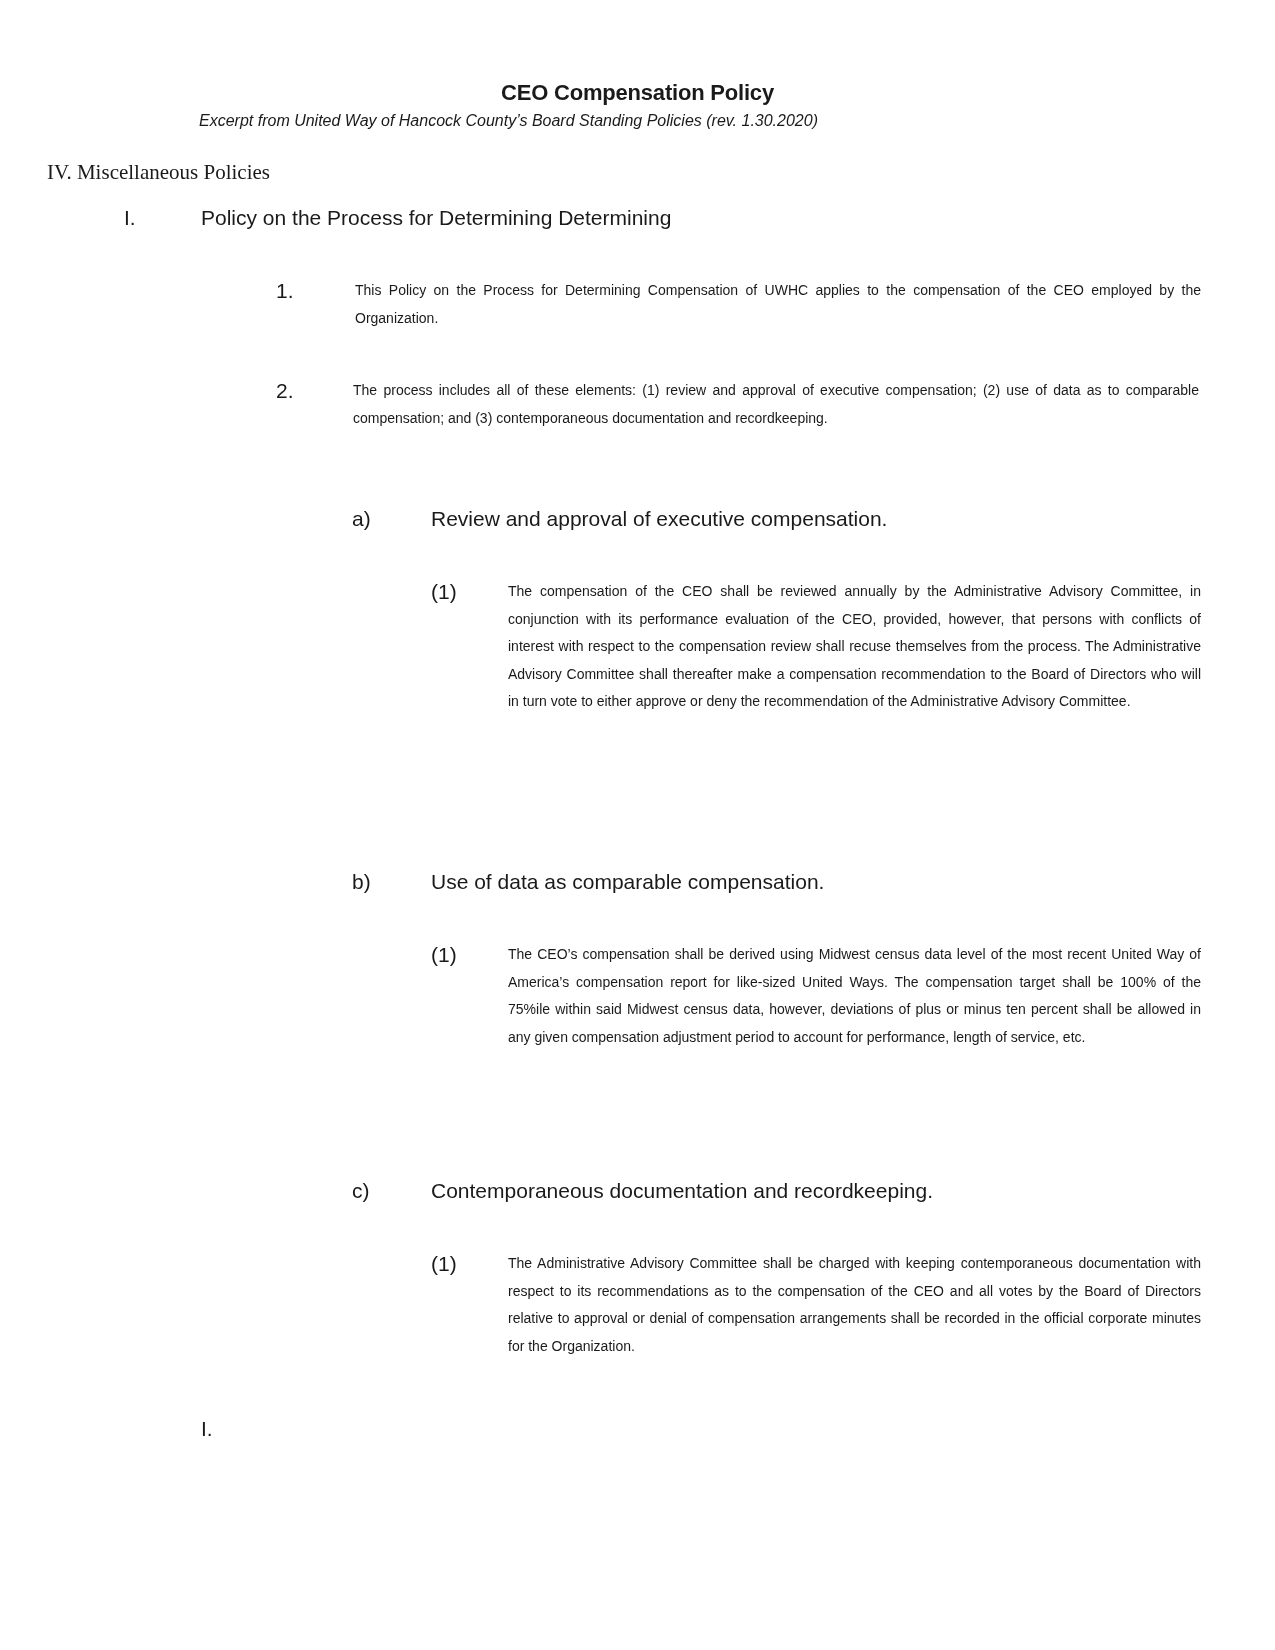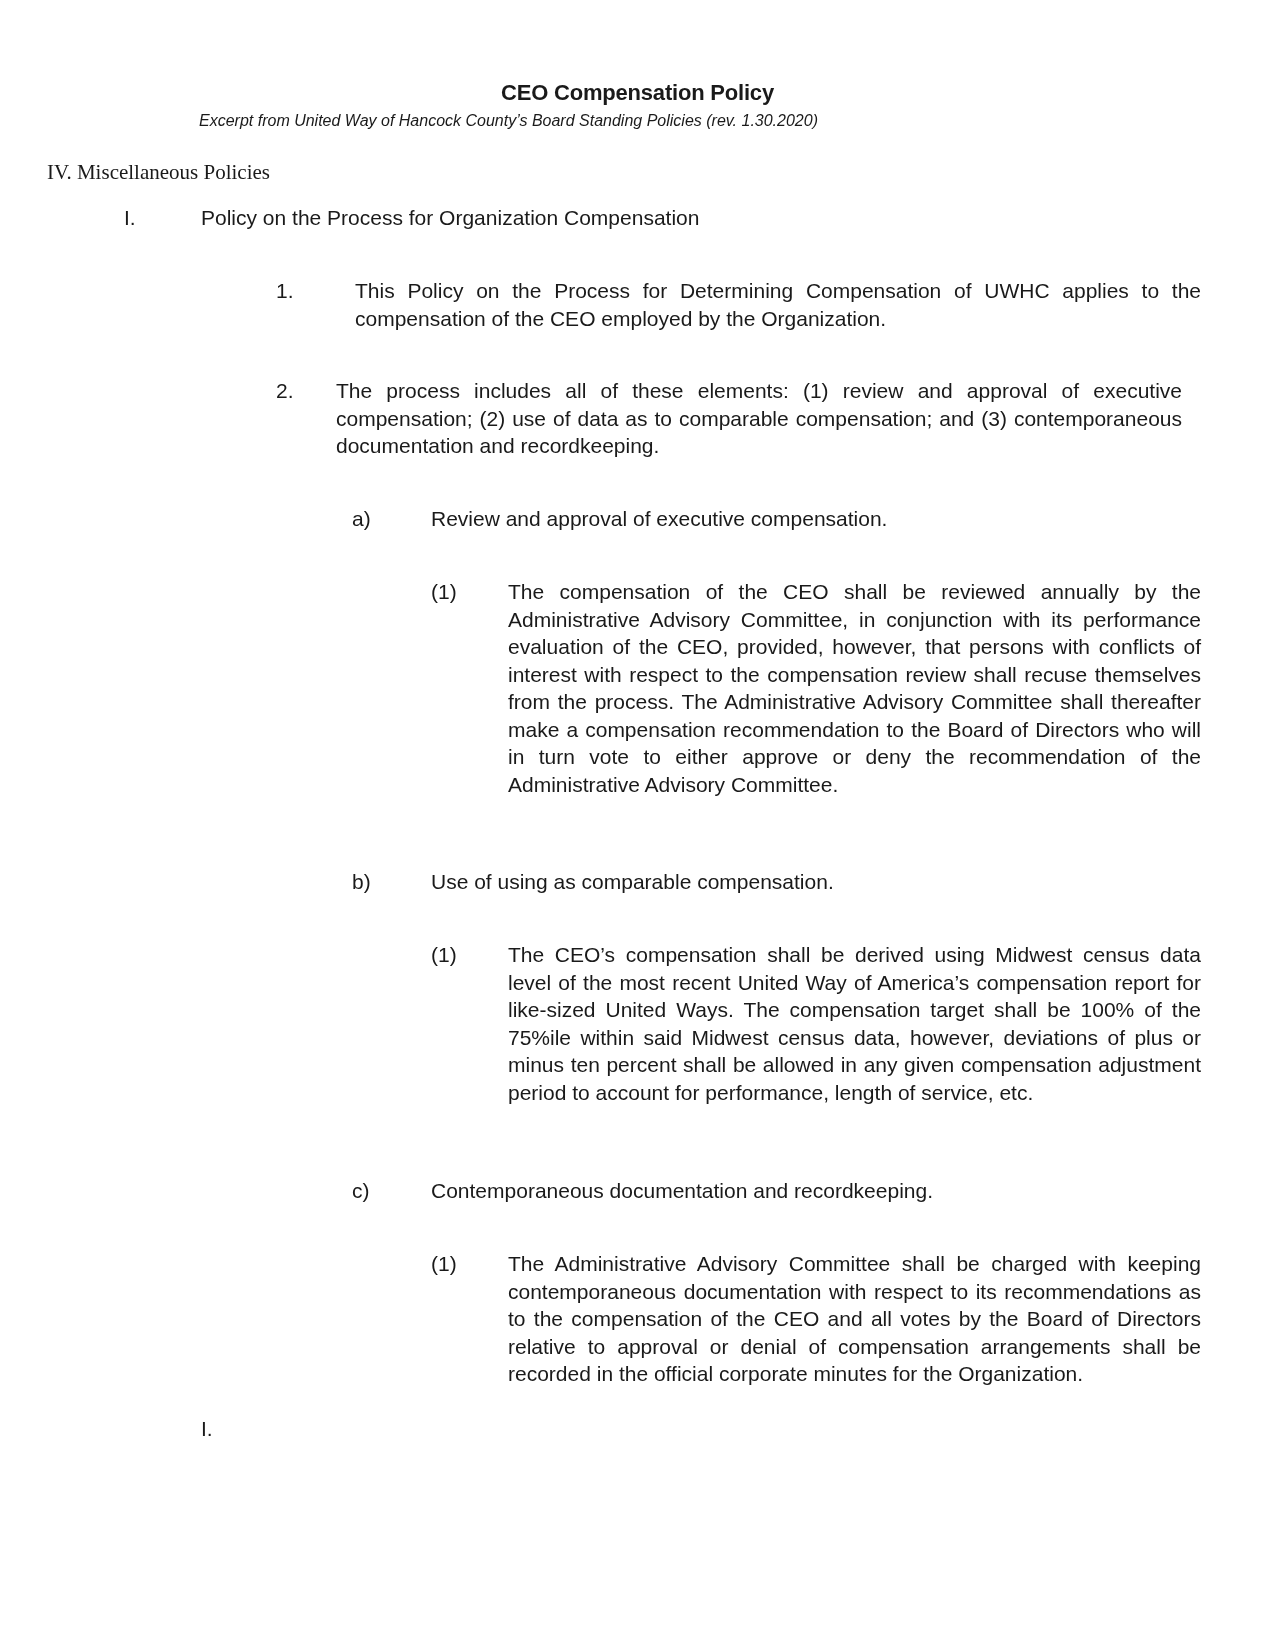--- a/index.html
+++ b/index.html
@@ -11,50 +11,50 @@
   .title {
     position: absolute; top: 80px; left: 0; width: 1275px; text-align: center;
     font-weight: bold; font-size: 22px; letter-spacing: -0.2px;
   }
   .subtitle {
     position: absolute; top: 112px; left: 0; width: 1017px; text-align: center;
     font-style: italic; font-size: 16px;
   }
   .abs { position: absolute; font-size: 21px; line-height: 28px; white-space: nowrap; }
   .para {
-    position: absolute; font-size: 21px; line-height: 27.5px;
+    position: absolute; font-size: 14px; line-height: 27.5px;
     text-align: justify; text-align-last: left;
   }
 </style>
 </head>
 <body>
 
 <div class="page">
 
   <div class="title">CEO Compensation Policy</div>
   <div class="subtitle">Excerpt from United Way of Hancock County’s Board Standing Policies (rev. 1.30.2020)</div>
 
   <div class="abs" style="left:47px; top:158px;font-family:Liberation Serif, serif;">IV. Miscellaneous Policies</div>
 
   <div class="abs" style="left:124px; top:204px;">I.</div>
-  <div class="abs" style="left:201px; top:204px;">Policy on the Process for Organization Compensation</div>
+  <div class="abs" style="left:201px; top:204px;">Policy on the Process for Determining Determining</div>
 
   <div class="abs" style="left:276px; top:277px;">1.</div>
   <div class="para" style="left:355px; top:277px; width:846px;">This Policy on the Process for Determining Compensation of UWHC applies to the compensation of the CEO employed by the Organization.</div>
 
   <div class="abs" style="left:276px; top:377px;">2.</div>
-  <div class="para" style="left:336px; top:377px; width:846px;">The process includes all of these elements: (1) review and approval of executive compensation; (2) use of data as to comparable compensation; and (3) contemporaneous documentation and recordkeeping.</div>
+  <div class="para" style="left:353px; top:377px; width:846px;">The process includes all of these elements: (1) review and approval of executive compensation; (2) use of data as to comparable compensation; and (3) contemporaneous documentation and recordkeeping.</div>
 
   <div class="abs" style="left:352px; top:505px;">a)</div>
   <div class="abs" style="left:431px; top:505px;text-align:right;">Review and approval of executive compensation.</div>
   <div class="abs" style="left:431px; top:578px;">(1)</div>
   <div class="para" style="left:508px; top:578px; width:693px;">The compensation of the CEO shall be reviewed annually by the Administrative Advisory Committee, in conjunction with its performance evaluation of the CEO, provided, however, that persons with conflicts of interest with respect to the compensation review shall recuse themselves from the process.  The Administrative Advisory Committee shall thereafter make a compensation recommendation to the Board of Directors who will in turn vote to either approve or deny the recommendation of the Administrative Advisory Committee.</div>
 
   <div class="abs" style="left:352px; top:868px;">b)</div>
-  <div class="abs" style="left:431px; top:868px;">Use of using as comparable compensation.</div>
+  <div class="abs" style="left:431px; top:868px;">Use of data as comparable compensation.</div>
   <div class="abs" style="left:431px; top:941px;">(1)</div>
   <div class="para" style="left:508px; top:941px; width:693px;">The CEO’s compensation shall be derived using Midwest census data level of the most recent United Way of America’s compensation report for like-sized United Ways. The compensation target shall be 100% of the 75%ile within said Midwest census data, however, deviations of plus or minus ten percent shall be allowed in any given compensation adjustment period to account for performance, length of service, etc.</div>
 
   <div class="abs" style="left:352px; top:1177px;">c)</div>
   <div class="abs" style="left:431px; top:1177px;text-align:center;">Contemporaneous documentation and recordkeeping.</div>
   <div class="abs" style="left:431px; top:1250px;">(1)</div>
   <div class="para" style="left:508px; top:1250px; width:693px;">The Administrative Advisory Committee shall be charged with keeping contemporaneous documentation with respect to its recommendations as to the compensation of the CEO and all votes by the Board of Directors relative to approval or denial of compensation arrangements shall be recorded in the official corporate minutes for the Organization.</div>
 
   <div class="abs" style="left:201px; top:1415px;">I.</div>
 

